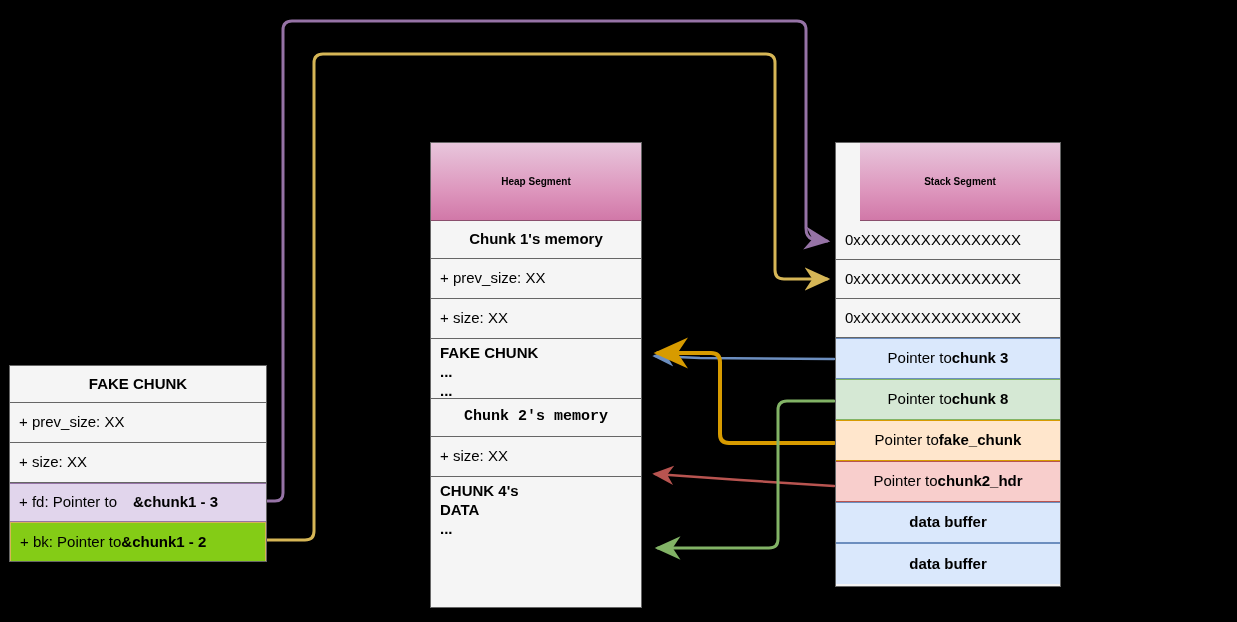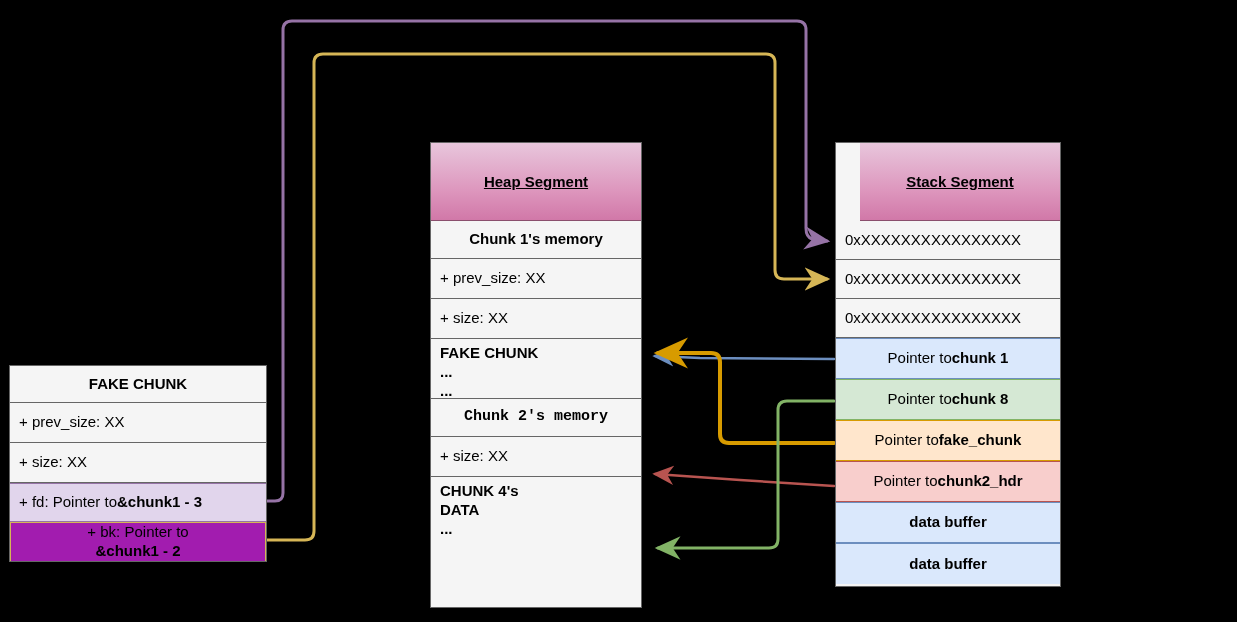--- a/index.html
+++ b/index.html
@@ -56,30 +56,29 @@
     display: block;
     padding-top: 5px;
   }
 
   .hdr {
     box-sizing: border-box;
     display: flex;
     align-items: center;
     justify-content: center;
     font-weight: bold;
-    font-size: 15px;
+    font-size: 10px;
     color: #000000;
     border-bottom: 1px solid #8a4f6d;
     background: linear-gradient(to bottom, #e8c6dc 0%, #dd96bd 62%, #d178a8 100%);
-    text-decoration: underline;
   }
 
   
   .c-purple { background: #e1d5ec; border-top: 1px solid #9673a6; border-bottom-color: #9673a6; }
-  .c-yellow { background: #a21caf; border: 1px solid #d6b656; flex-direction: column; }
+  .c-yellow { background: #84cc16; border: 1px solid #d6b656; }
   .c-red    { background: #f8cecc; border-top: 1px solid #b85450; border-bottom: 1px solid #b85450; }
   .c-blue   { background: #dae8fc; border-top: 1px solid #6c8ebf; border-bottom: 1px solid #6c8ebf; }
   .c-green  { background: #d5e8d4; border-top: 1px solid #82b366; border-bottom: 1px solid #82b366; }
   .c-orange { background: #ffe6cc; border-top: 1px solid #d79b00; border-bottom: 1px solid #d79b00; }
 
   
   #fake-chunk-box { left: 9px;  top: 365px; width: 258px; height: 197px; }
   #heap-box       { left: 430px; top: 142px; width: 212px; height: 466px; }
   #stack-box      { left: 835px; top: 142px; width: 226px; height: 445px; }
 </style>
@@ -122,21 +121,21 @@
 
     <path d="M 834,486 L 740,480 L 655,474" fill="none" stroke="#b85450" stroke-width="2.5" stroke-linecap="round" marker-end="url(#ah-red)"></path>
 
     <path d="M 834,401 L 787,401 Q 778,401 778,410 L 778,539 Q 778,548 769,548 L 658,548" fill="none" stroke="#82b366" stroke-width="3" stroke-linecap="round" marker-end="url(#ah-green)"></path>
   </svg>
 
   <div class="box" id="fake-chunk-box">
     <div class="row center" style="height:37px;">FAKE CHUNK</div>
     <div class="row" style="height:40px;">+ prev_size: XX</div>
     <div class="row" style="height:40px;">+ size: XX</div>
-    <div class="row c-purple" style="height:39px;">
+    <div class="row c-purple" style="height:39px;gap:16px;">
       <span>+ fd: Pointer to </span><b>&amp;chunk1 - 3</b>
     </div>
     <div class="row c-yellow" style="height:39px;">
       <span>+ bk: Pointer to </span><b>&amp;chunk1 - 2</b>
     </div>
   </div>
 
   <div class="box" id="heap-box">
     <div class="hdr" style="height:78px;">Heap Segment</div>
     <div class="row center" style="height:38px;">Chunk 1's memory</div>
@@ -151,21 +150,21 @@
 DATA
 ...</div>
   </div>
 
   <div class="box" id="stack-box">
     <div class="hdr" style="height:78px;margin-left:24px;">Stack Segment</div>
     <div class="row" style="height:39px;">0xXXXXXXXXXXXXXXXX</div>
     <div class="row" style="height:39px;">0xXXXXXXXXXXXXXXXX</div>
     <div class="row" style="height:39px;">0xXXXXXXXXXXXXXXXX</div>
     <div class="row c-blue center" style="height:41px;font-weight:normal;">
-      <span>Pointer to </span><b>chunk 1</b>
+      <span>Pointer to </span><b>chunk 3</b>
     </div>
     <div class="row c-green center" style="height:41px;font-weight:normal;">
       <span>Pointer to </span><b>chunk 8</b>
     </div>
     <div class="row c-orange center" style="height:41px;font-weight:normal;">
       <span>Pointer to </span><b>fake_chunk</b>
     </div>
     <div class="row c-red center" style="height:41px;font-weight:normal;">
       <span>Pointer to </span><b>chunk2_hdr</b>
     </div>

